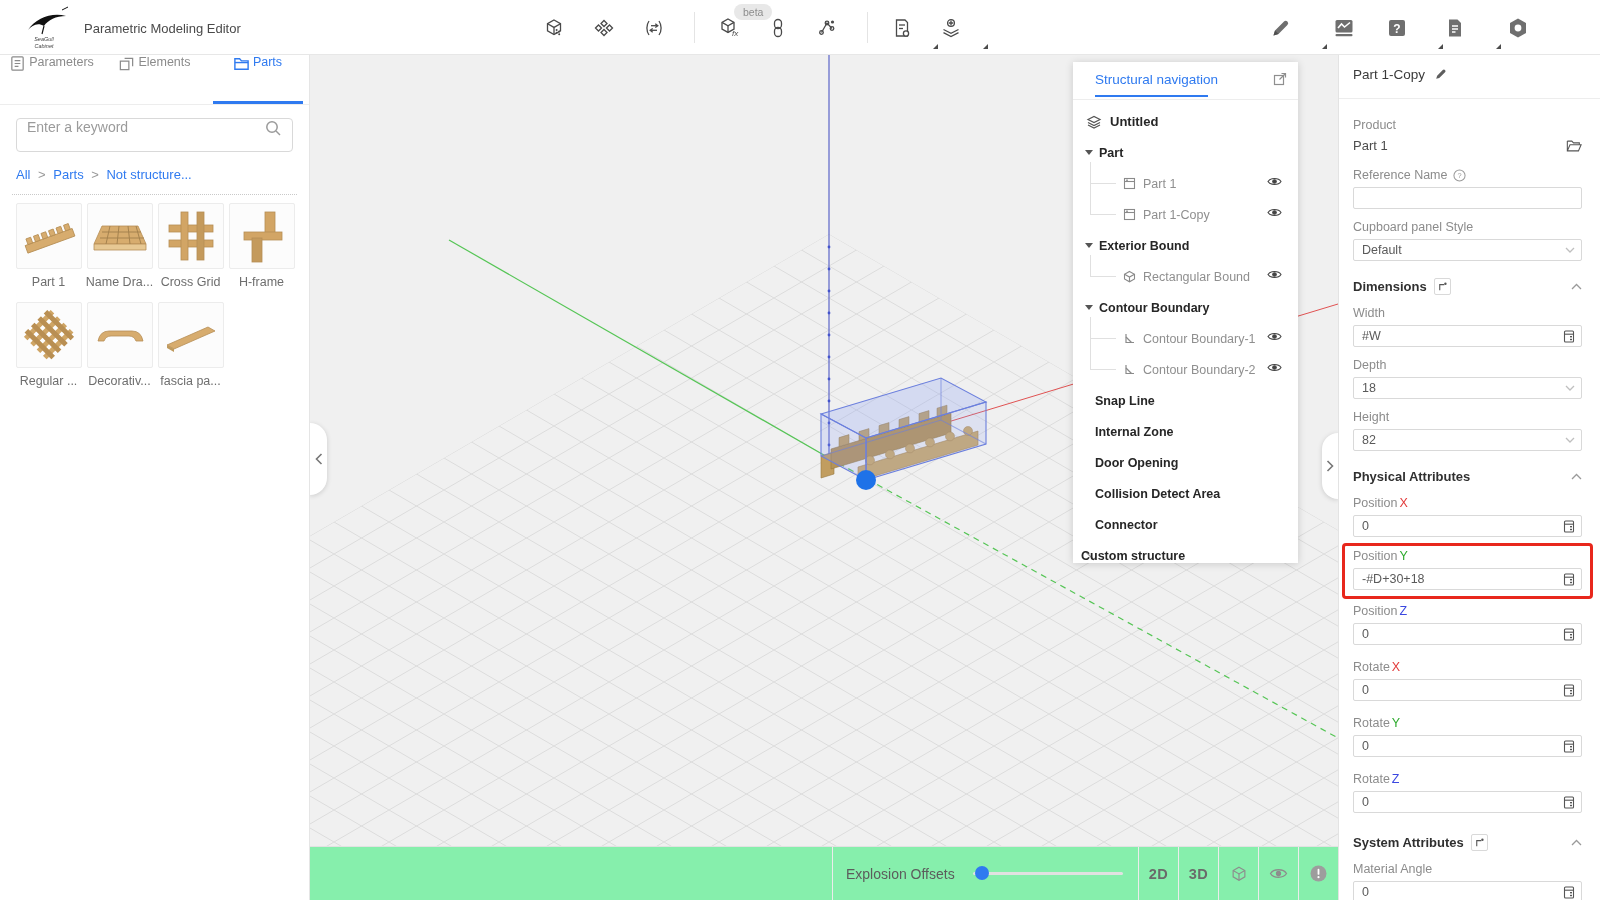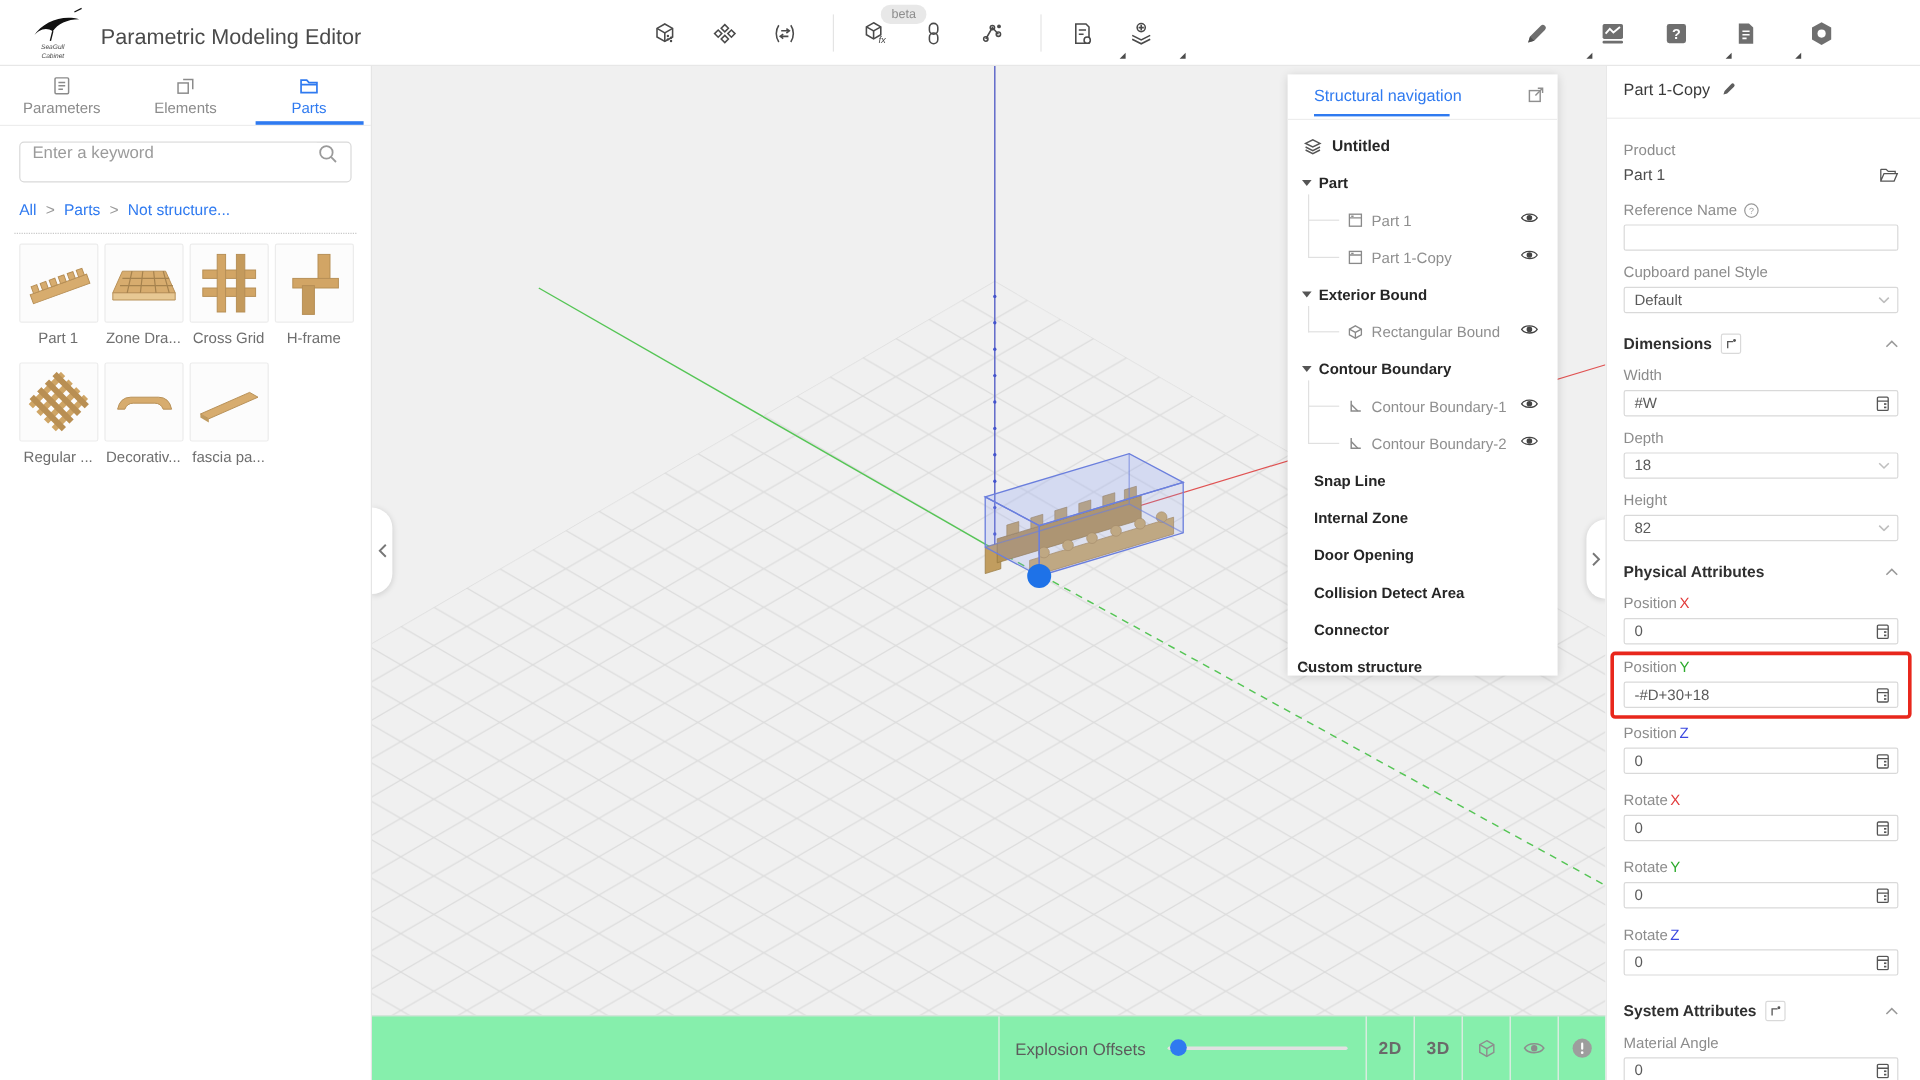--- a/index.html
+++ b/index.html
@@ -3,34 +3,34 @@
 <meta charset="utf-8">
 <style>
   * { margin:0; padding:0; box-sizing:border-box; }
   html,body { width:1600px; height:900px; overflow:hidden; background:#fff;
     font-family:"Liberation Sans","DejaVu Sans",sans-serif; color:#333; }
 
   
   .header { position:absolute; left:0; top:0; width:1600px; height:55px; background:#fff;
     border-bottom:1px solid #e7e7e7; z-index:40; }
   .logo { position:absolute; left:22px; top:4px; }
-  .htitle { position:absolute; left:84px; top:21px; font-size:18px; color:#4a4a4a; }
+  .htitle { position:absolute; left:84px; top:21px; font-size:13px; color:#4a4a4a; }
   .tbico { position:absolute; top:15px; width:26px; height:26px; display:flex; align-items:center;
     justify-content:flex-start; cursor:pointer; }
   .tbsep { position:absolute; top:12px; width:1px; height:31px; background:#e4e4e4; }
   .beta { position:absolute; left:734px; top:4px; background:#e8e8e8; color:#8d8d8d;
     font-size:10.5px; padding:2px 9px; border-radius:9px; }
   .dd { position:absolute; top:44px; width:0; height:0; border-left:5px solid transparent;
     border-bottom:5px solid #4c4c4c; }
 
   
   .sidebar { position:absolute; left:0; top:55px; width:310px; bottom:0; background:#fff;
     border-right:1px solid #e5e5e5; z-index:30; }
   .tabs { position:relative; height:50px; border-bottom:1px solid #ededed; display:flex; }
-  .tab { flex:1; display:flex; flex-direction:column; align-items:center; justify-content:center;
+  .tab { flex:1; display:flex; flex-direction:row; align-items:flex-start; justify-content:center;
     gap:3px; font-size:12.5px; color:#8b8b8b; cursor:pointer; }
   .tab.active { color:#2F7AF0; }
   .tabline { position:absolute; left:213px; bottom:0; width:90px; height:3px; background:#2F7AF0; }
   .search { margin:13px 16px 0; height:34px; border:1px solid #d9d9d9; border-radius:4px;
     display:flex; align-items:flex-start; padding:0 10px; }
   .search input { flex:1; border:none; outline:none; font-size:14px; color:#555;
     font-family:inherit; }
   .search input::placeholder { color:#9b9b9b; }
   .crumbs { margin:15px 16px 0; font-size:13px; color:#2F7AF0; white-space:nowrap; }
   .crumbs .sep { color:#999; margin:0 4px; }
@@ -305,21 +305,21 @@
       <div class="plabel">Part 1</div>
     </div>
     <div class="part">
       <div class="thumb">
         <svg width="60" height="60" viewBox="0 0 60 60">
           <polygon points="12,20 48,20 56,38 4,38" fill="#d7ac6e" stroke="#b68e55" stroke-width="0.8"></polygon>
           <polygon points="4,38 56,38 56,44 4,44" fill="#e7c893" stroke="#b68e55" stroke-width="0.8"></polygon>
           <path d="M12 26 H51 M10 32 H54 M20 20 L16 38 M29 20 L27 38 M38 20 L40 38 M46 20 L51 38" stroke="#a5824e" stroke-width="1" fill="none"></path>
         </svg>
       </div>
-      <div class="plabel">Zone Dra...</div>
+      <div class="plabel">Name Dra...</div>
     </div>
     <div class="part">
       <div class="thumb">
         <svg width="60" height="60" viewBox="0 0 60 60">
           <g fill="#d2a565" stroke="#b68e55" stroke-width="0.8">
             <rect x="8" y="19" width="44" height="7"></rect>
               <rect x="8" y="34" width="44" height="7"></rect>
             <rect x="20" y="6" width="7" height="48"></rect>
               <rect x="36" y="6" width="7" height="48" fill="#c49a5c"></rect>
           </g>

